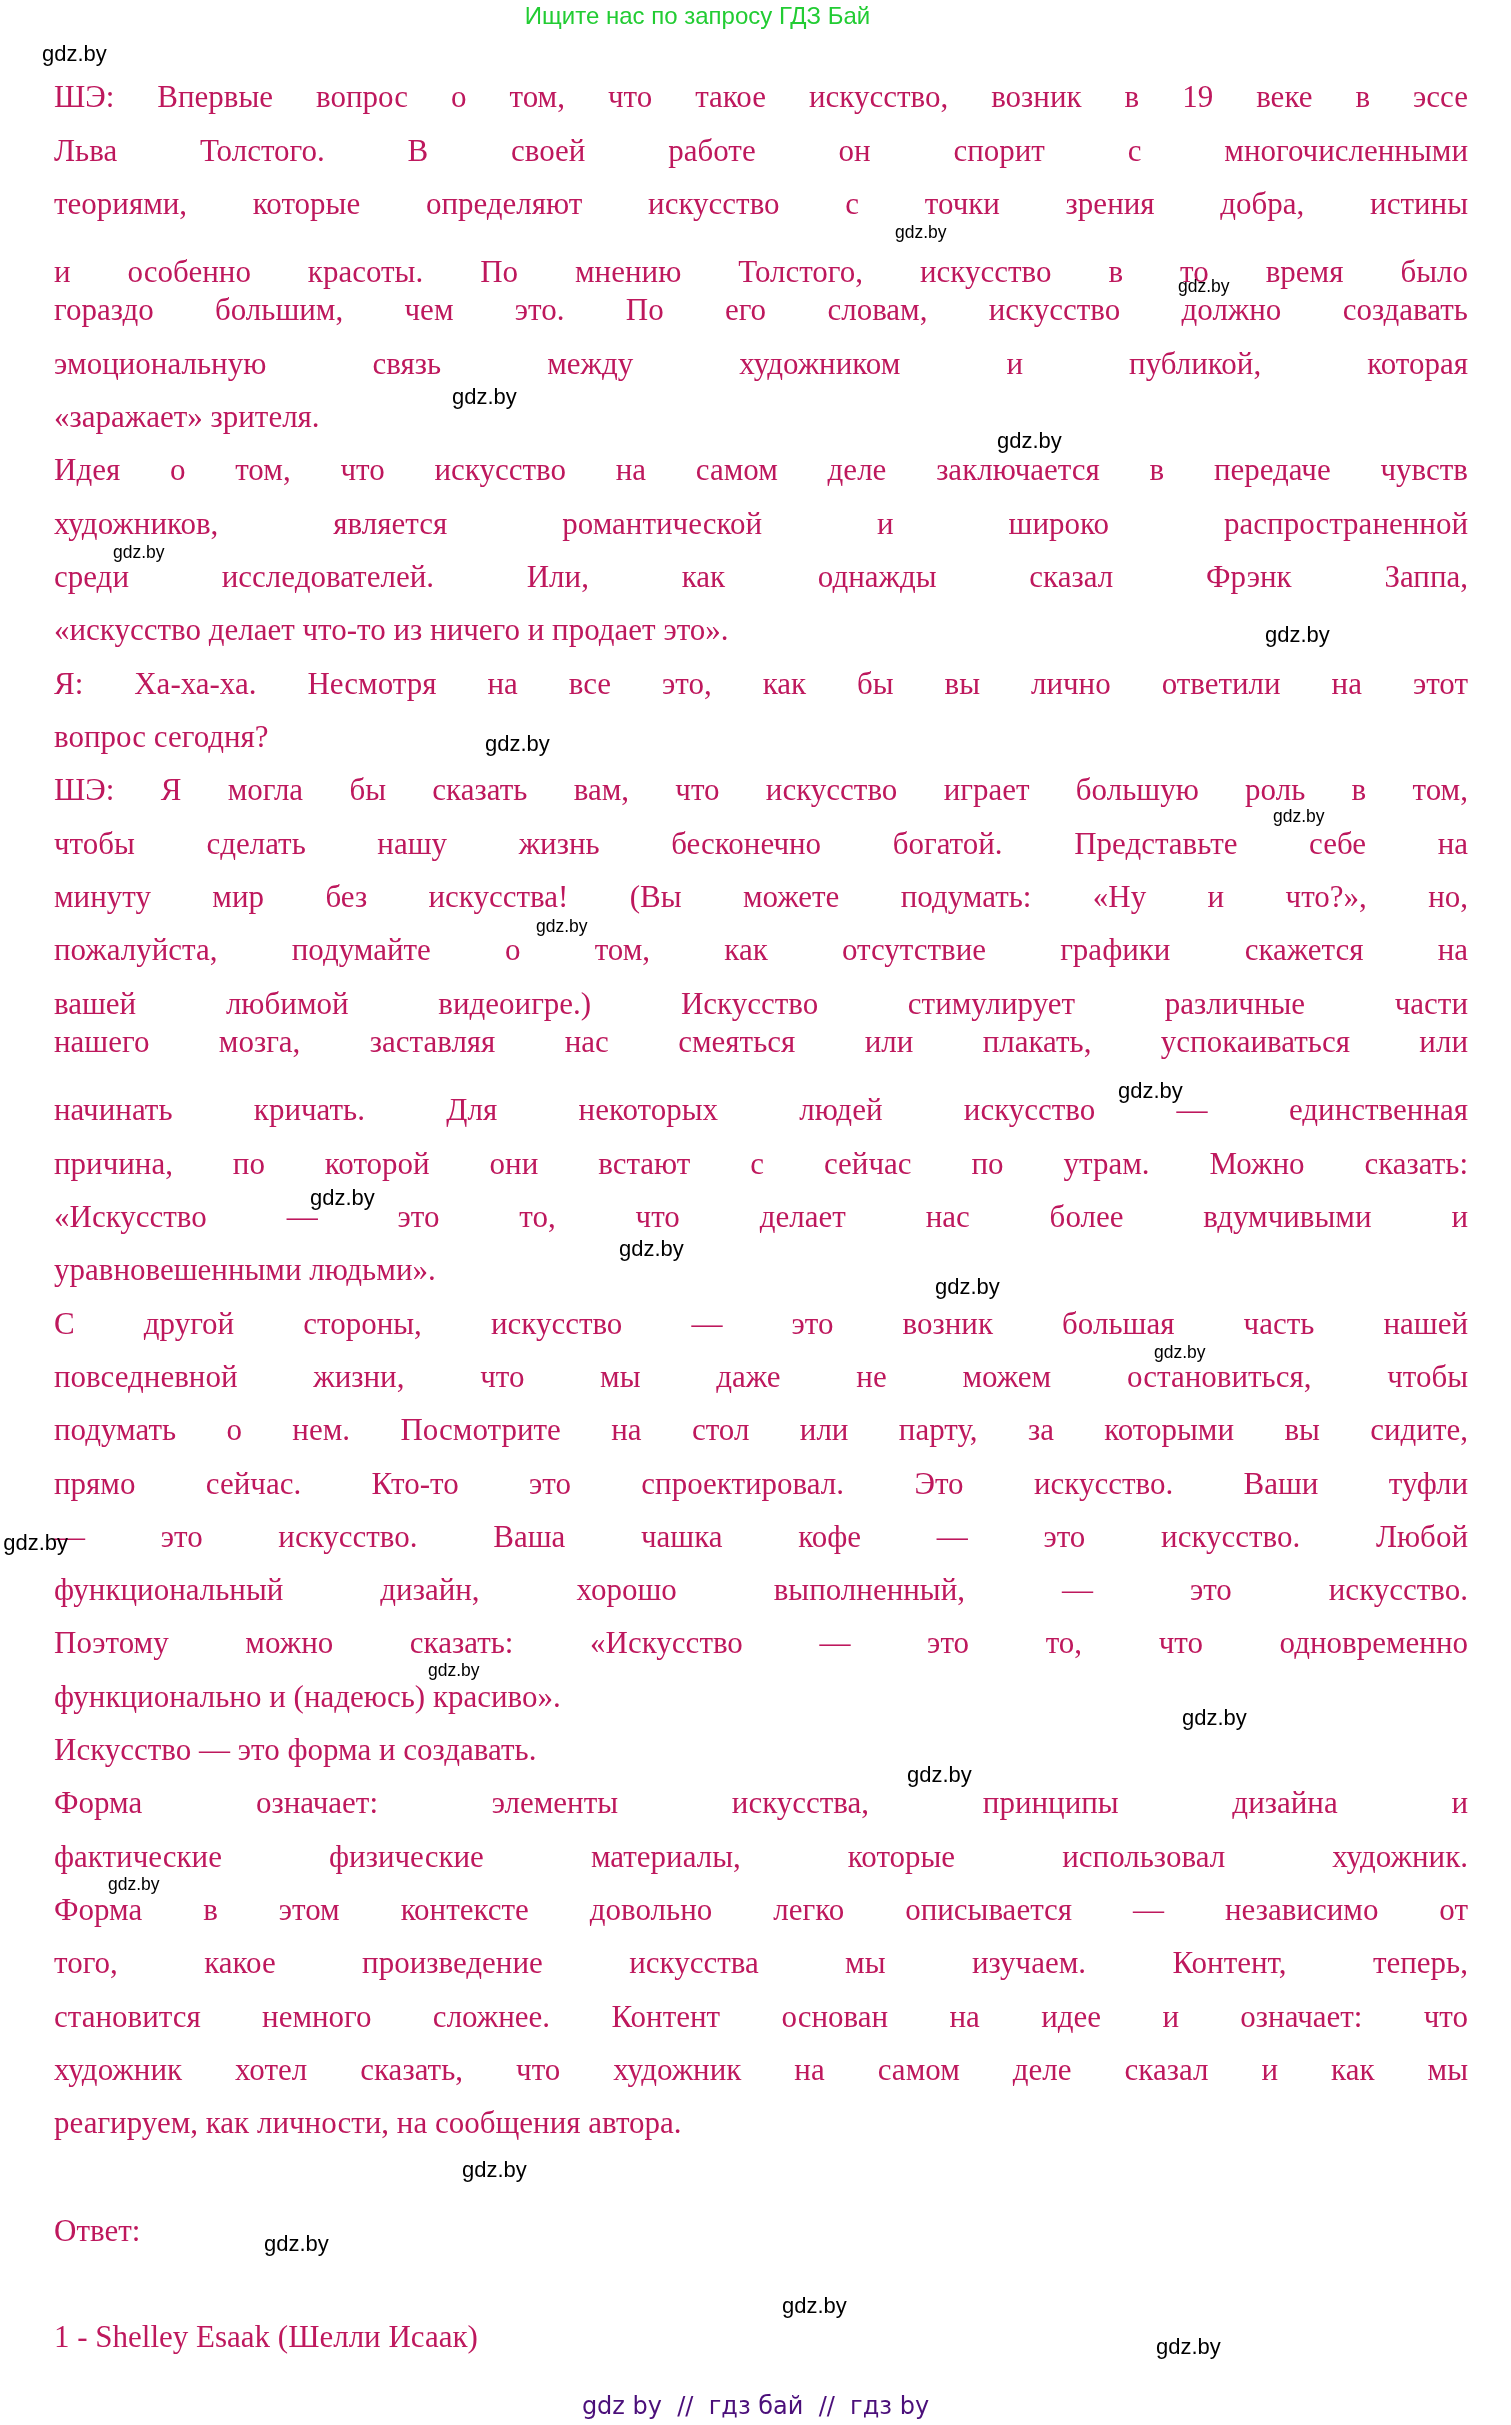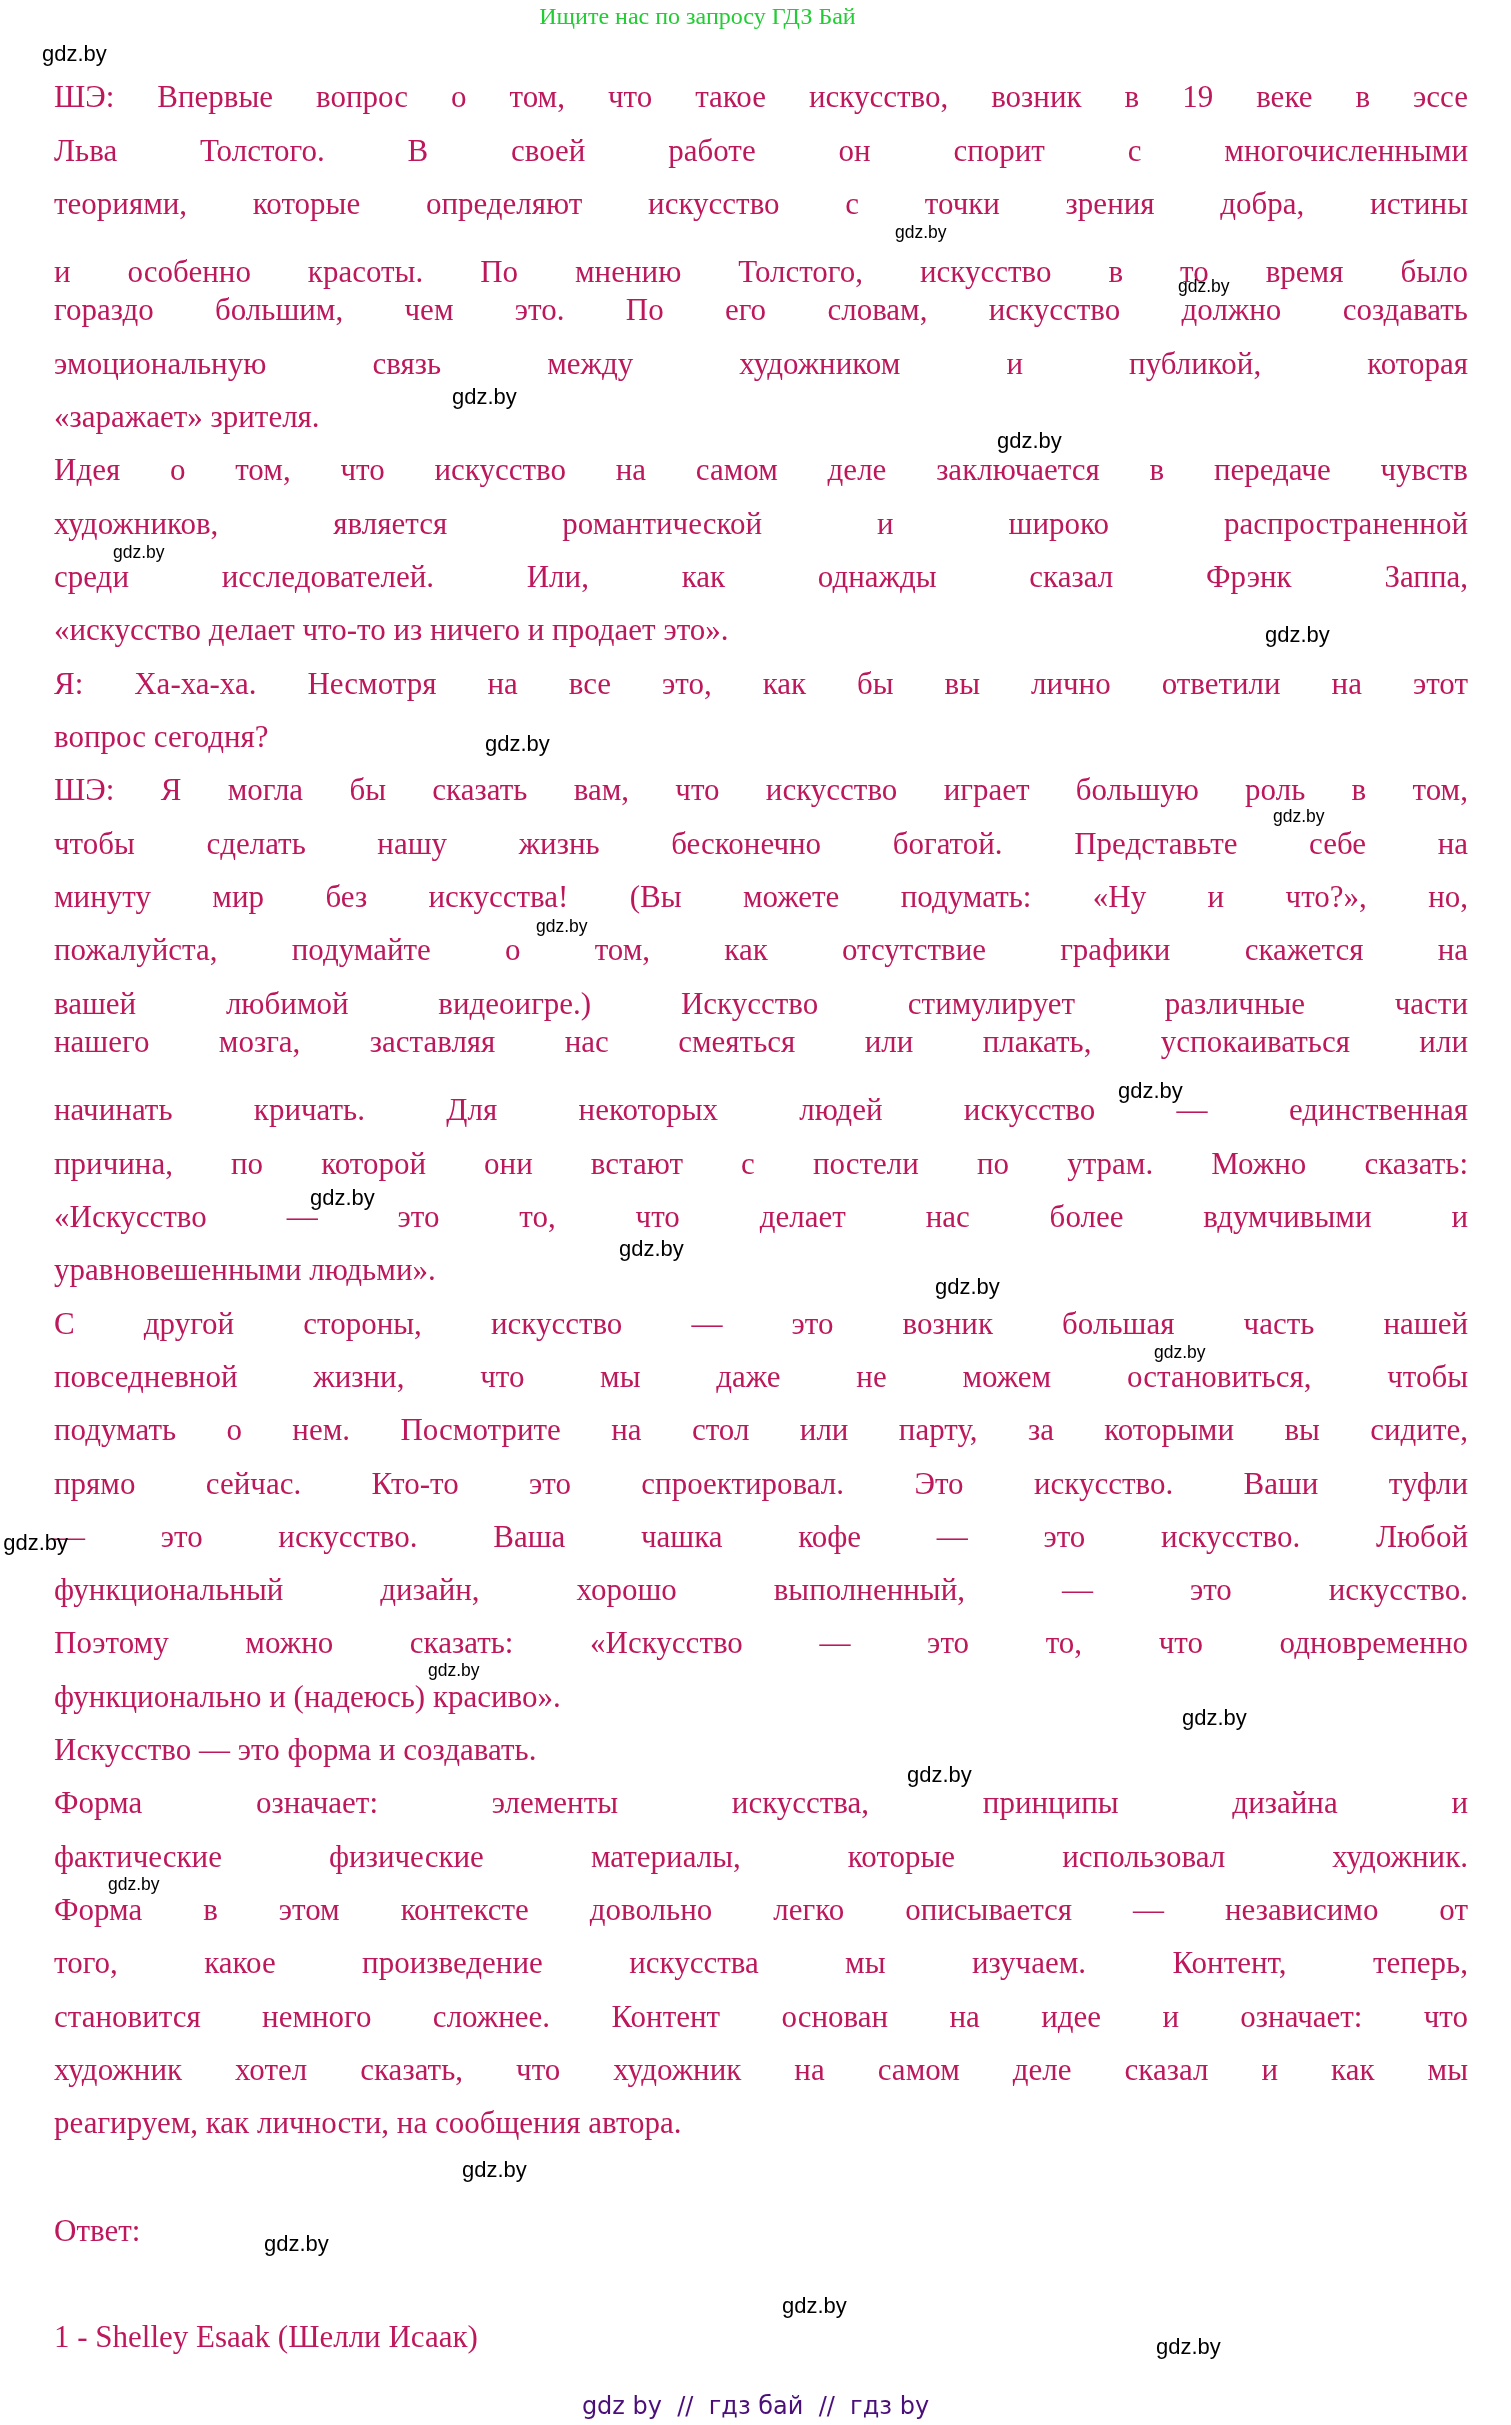--- a/index.html
+++ b/index.html
@@ -1,19 +1,19 @@
 <!DOCTYPE html>
 <html style="font-size:12.7px"><head>
 <meta charset="utf-8">
 <style>
   html, body { margin: 0; padding: 0; background: #ffffff; }
   body { width: 1511px; height: 2426px; position: relative; overflow: hidden; }
   .hdr {
     position: absolute; left: 0; top: 0; width: 1395px; height: 35px;
-    text-align: center; font-family: Liberation Serif, serif;
+    text-align: center; font-family: Liberation Sans, sans-serif;
     font-size: 24px; line-height: 32px; color: #22cc33;
   }
   .ftr {
     position: absolute; left: 0; top: 2389px; width: 1511px; height: 35px;
     text-align: center; font-family: "DejaVu Sans", sans-serif;
     font-size: 24px; line-height: 35px; color: #4b0f7a; white-space: pre;
   }
   .ln {
     position: absolute; left: 54px; width: 1414px;
     font-family: "Liberation Serif", serif; font-size: 31px;
@@ -46,21 +46,21 @@
   <div class="ln" style="top:606px">«искусство делает что-то из ничего и продает это».</div>
   <div class="ln j" style="top:660px">Я: Ха-ха-ха. Несмотря на все это, как бы вы лично ответили на этот</div>
   <div class="ln" style="top:713px">вопрос сегодня?</div>
   <div class="ln j" style="top:766px">ШЭ: Я могла бы сказать вам, что искусство играет большую роль в том,</div>
   <div class="ln j" style="top:820px">чтобы сделать нашу жизнь бесконечно богатой. Представьте себе на</div>
   <div class="ln j" style="top:873px">минуту мир без искусства! (Вы можете подумать: «Ну и что?», но,</div>
   <div class="ln j" style="top:926px">пожалуйста, подумайте о том, как отсутствие графики скажется на</div>
   <div class="ln j" style="top:980px">вашей любимой видеоигре.) Искусство стимулирует различные части</div>
   <div class="ln j" style="top:1018px">нашего мозга, заставляя нас смеяться или плакать, успокаиваться или</div>
   <div class="ln j" style="top:1086px">начинать кричать. Для некоторых людей искусство — единственная</div>
-  <div class="ln j" style="top:1140px">причина, по которой они встают с постели по утрам. Можно сказать:</div>
+  <div class="ln j" style="top:1140px">причина, по которой они встают с сейчас по утрам. Можно сказать:</div>
   <div class="ln j" style="top:1193px">«Искусство — это то, что делает нас более вдумчивыми и</div>
   <div class="ln" style="top:1246px">уравновешенными людьми».</div>
   <div class="ln j" style="top:1300px">С другой стороны, искусство — это возник большая часть нашей</div>
   <div class="ln j" style="top:1353px">повседневной жизни, что мы даже не можем остановиться, чтобы</div>
   <div class="ln j" style="top:1406px">подумать о нем. Посмотрите на стол или парту, за которыми вы сидите,</div>
   <div class="ln j" style="top:1460px">прямо сейчас. Кто-то это спроектировал. Это искусство. Ваши туфли</div>
   <div class="ln j" style="top:1513px">— это искусство. Ваша чашка кофе — это искусство. Любой</div>
   <div class="ln j" style="top:1566px">функциональный дизайн, хорошо выполненный, — это искусство.</div>
   <div class="ln j" style="top:1619px">Поэтому можно сказать: «Искусство — это то, что одновременно</div>
   <div class="ln" style="top:1673px">функционально и (надеюсь) красиво».</div>

